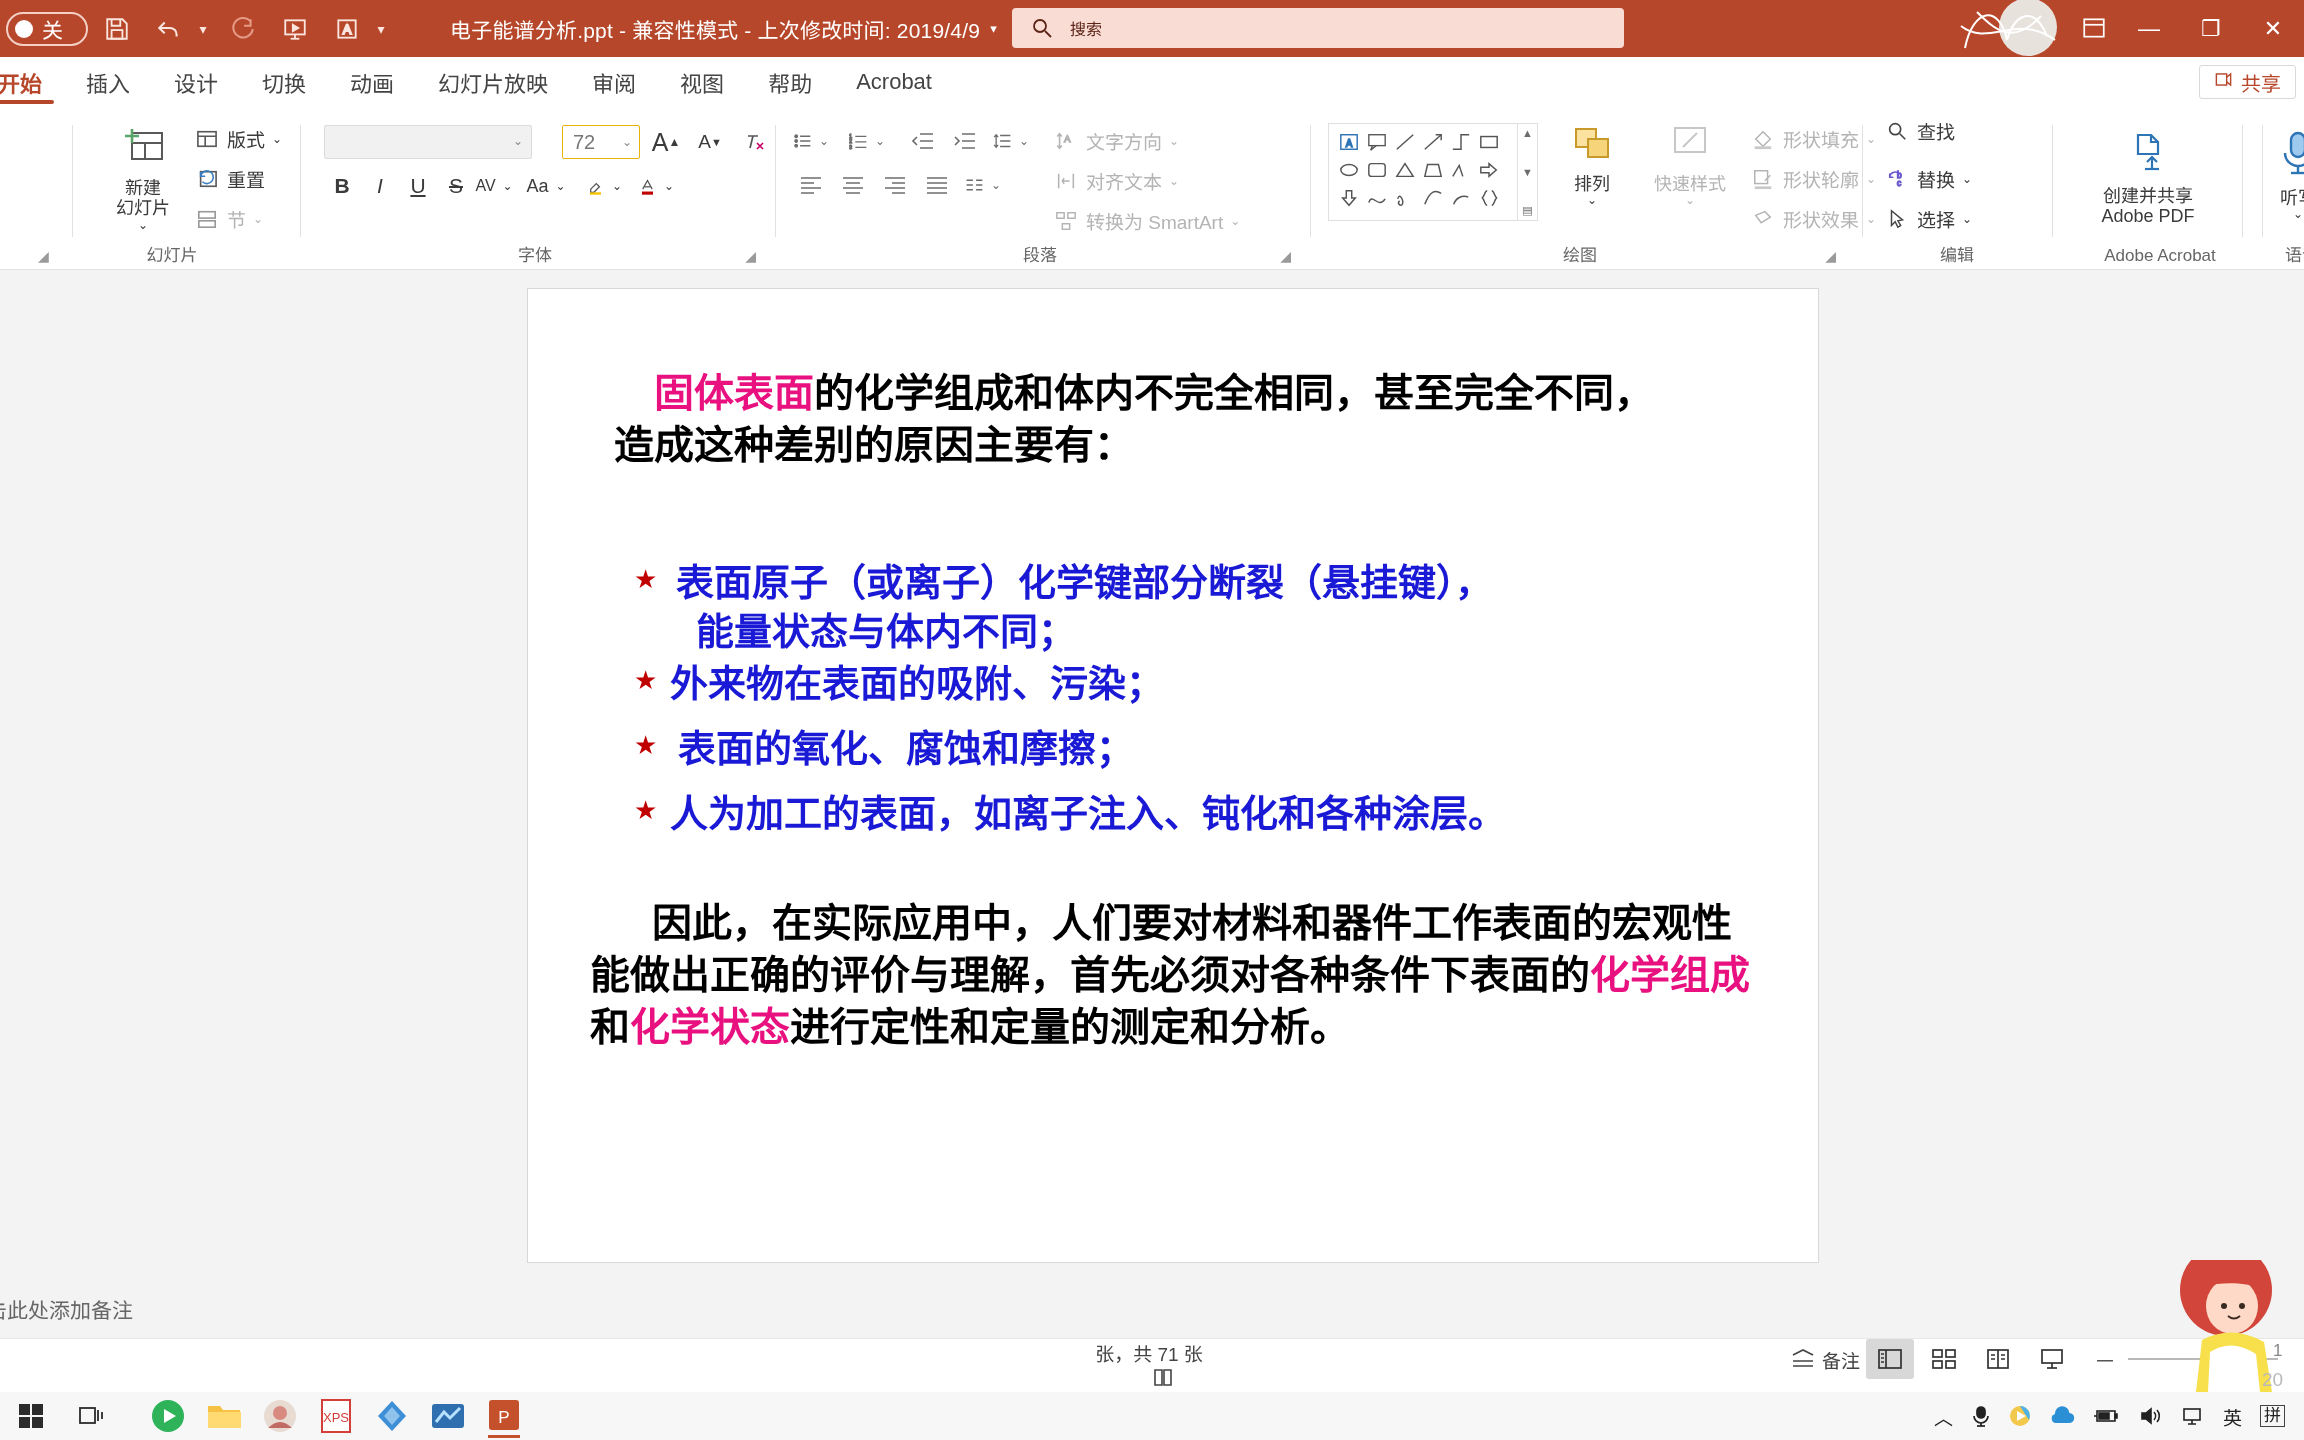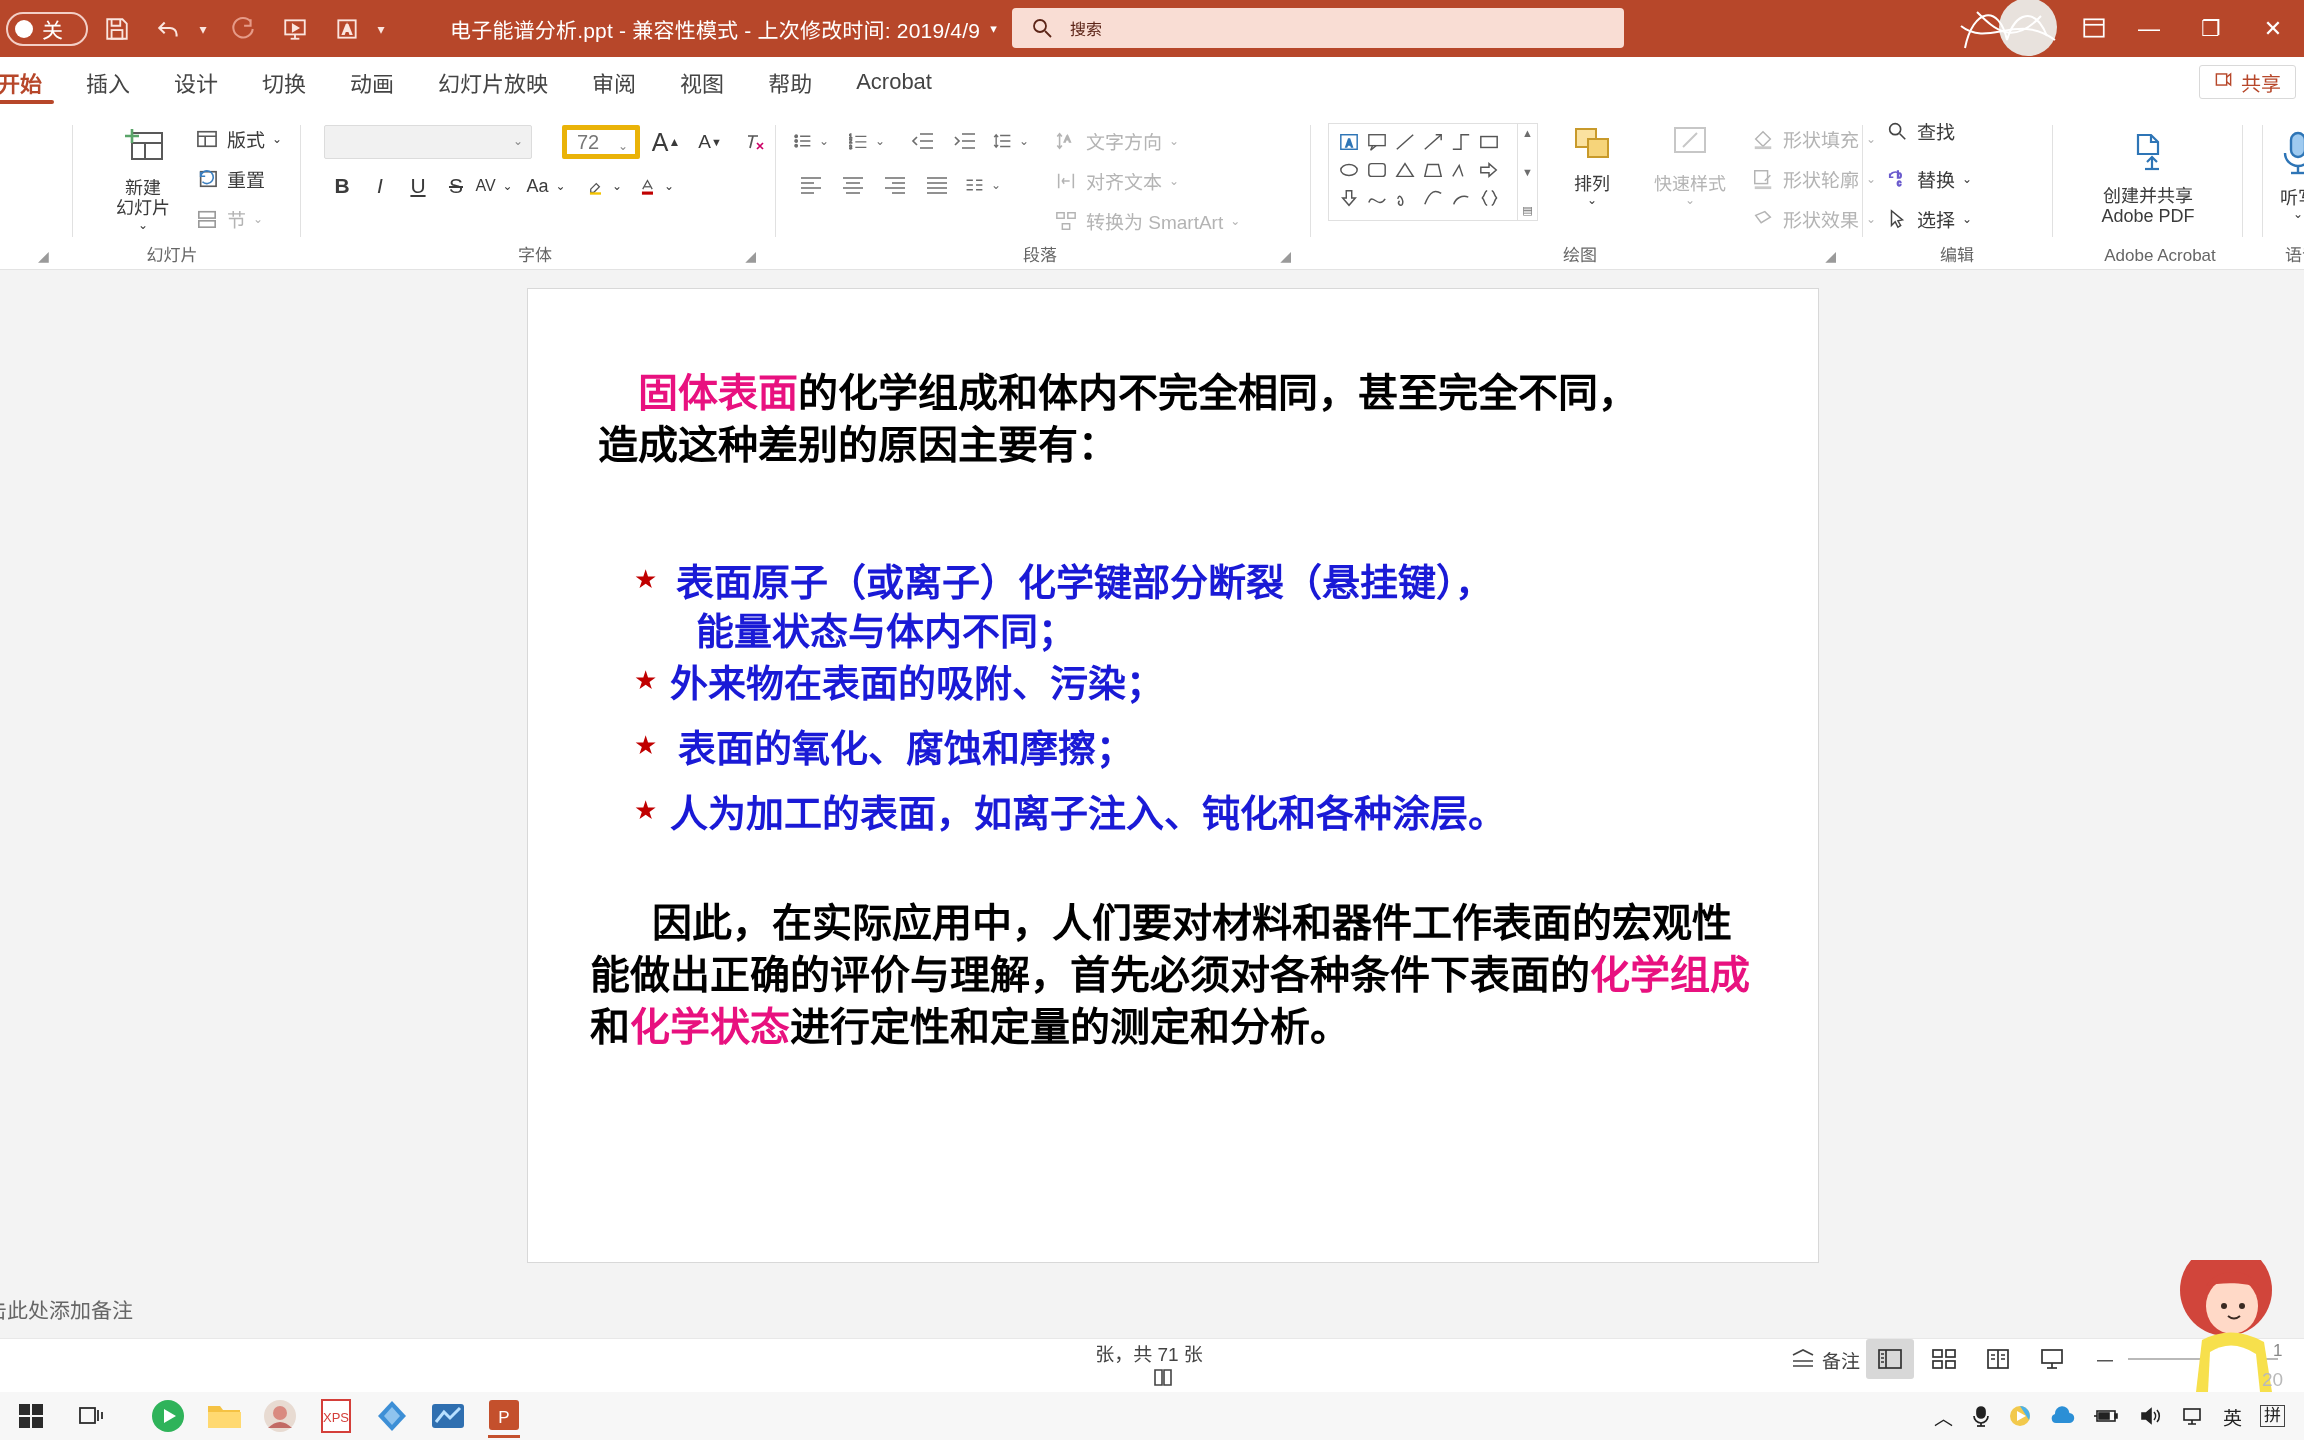--- a/index.html
+++ b/index.html
@@ -105,21 +105,21 @@
   .bigbtn .bi{ margin-bottom:4px; }
 
   
   .fontname{
     position:absolute; width:208px; height:34px; background:#f1f1f1;
     border:1px solid #dcdcdc; border-radius:2px;
   }
   .fontname .fcaret{ position:absolute; right:8px; top:8px; font-size:12px; color:#8a8a8a;}
   .fontsize{
     position:absolute; width:78px; height:34px; background:#fff;
-    border:5px solid #eab308; border-radius:2px; display:flex; align-items:center;
+    border:1px solid #eab308; border-radius:2px; display:flex; align-items:center;
     padding-left:10px; font-size:20px; color:#777;
   }
   .fontsize .fcaret{ position:absolute; right:7px; top:9px; font-size:12px; color:#8a8a8a;}
   .fbtn{
     position:absolute; width:36px;height:34px; display:flex; align-items:center;
     justify-content:center; font-size:21px; color:#3b3b3b;
   }
 
   .pbtn{
     position:absolute; width:36px; height:32px; display:flex; align-items:center;
@@ -148,21 +148,21 @@
     background:#ffffff; border:1px solid #d8d8d8;
   }
   .slide-inner{ position:relative; width:100%; height:100%; }
 
   .s-para{
     position:absolute; font-weight:bold; color:#000;
     font-size:40px; line-height:1.30; letter-spacing:0px;
   }
   .pink{ color:#e8117f; }
 
-  .head{ left:70px; top:78px; width:1160px; }
+  .head{ left:86px; top:78px; width:1160px; }
   .bullets{ position:absolute; left:98px; top:270px; width:1150px; }
   .bullet{
     position:relative; color:#1a1ad6; font-weight:bold; font-size:38px;
     padding-left:50px; margin-bottom:16px; line-height:1.28;
   }
   .bullet .star{
     position:absolute; left:8px; top:4px; color:#c00000; font-size:26px;
   }
   .bullet.b1{ margin-bottom:4px; }
   .bullet.b1 .cont{ display:block; padding-left:20px; }

